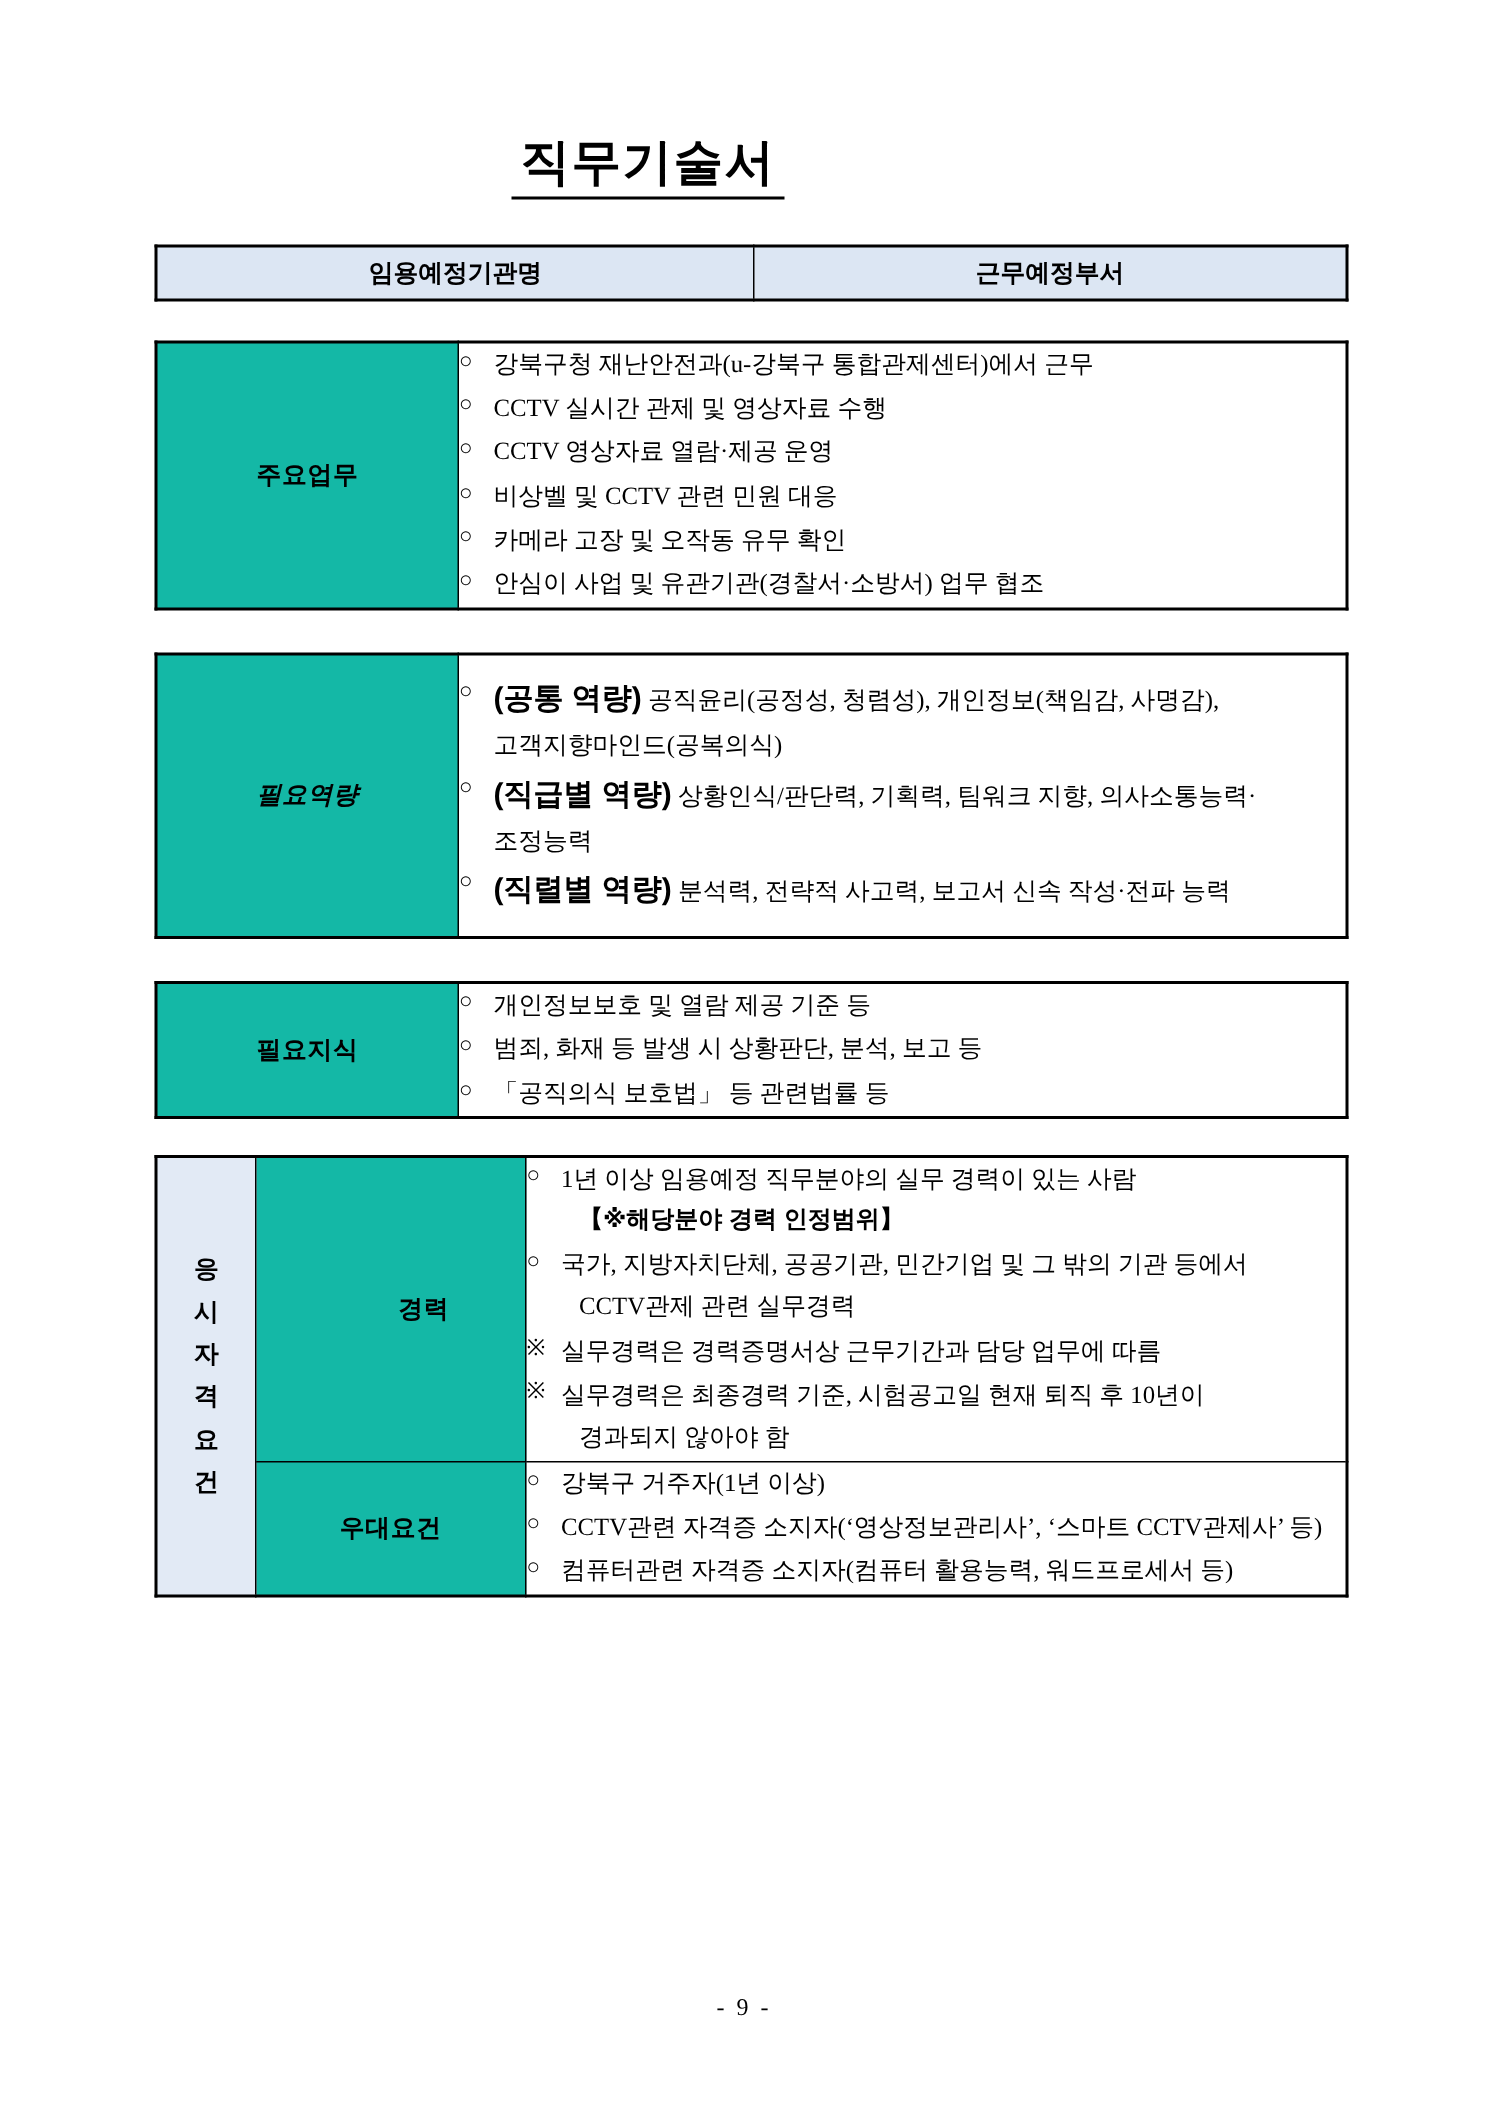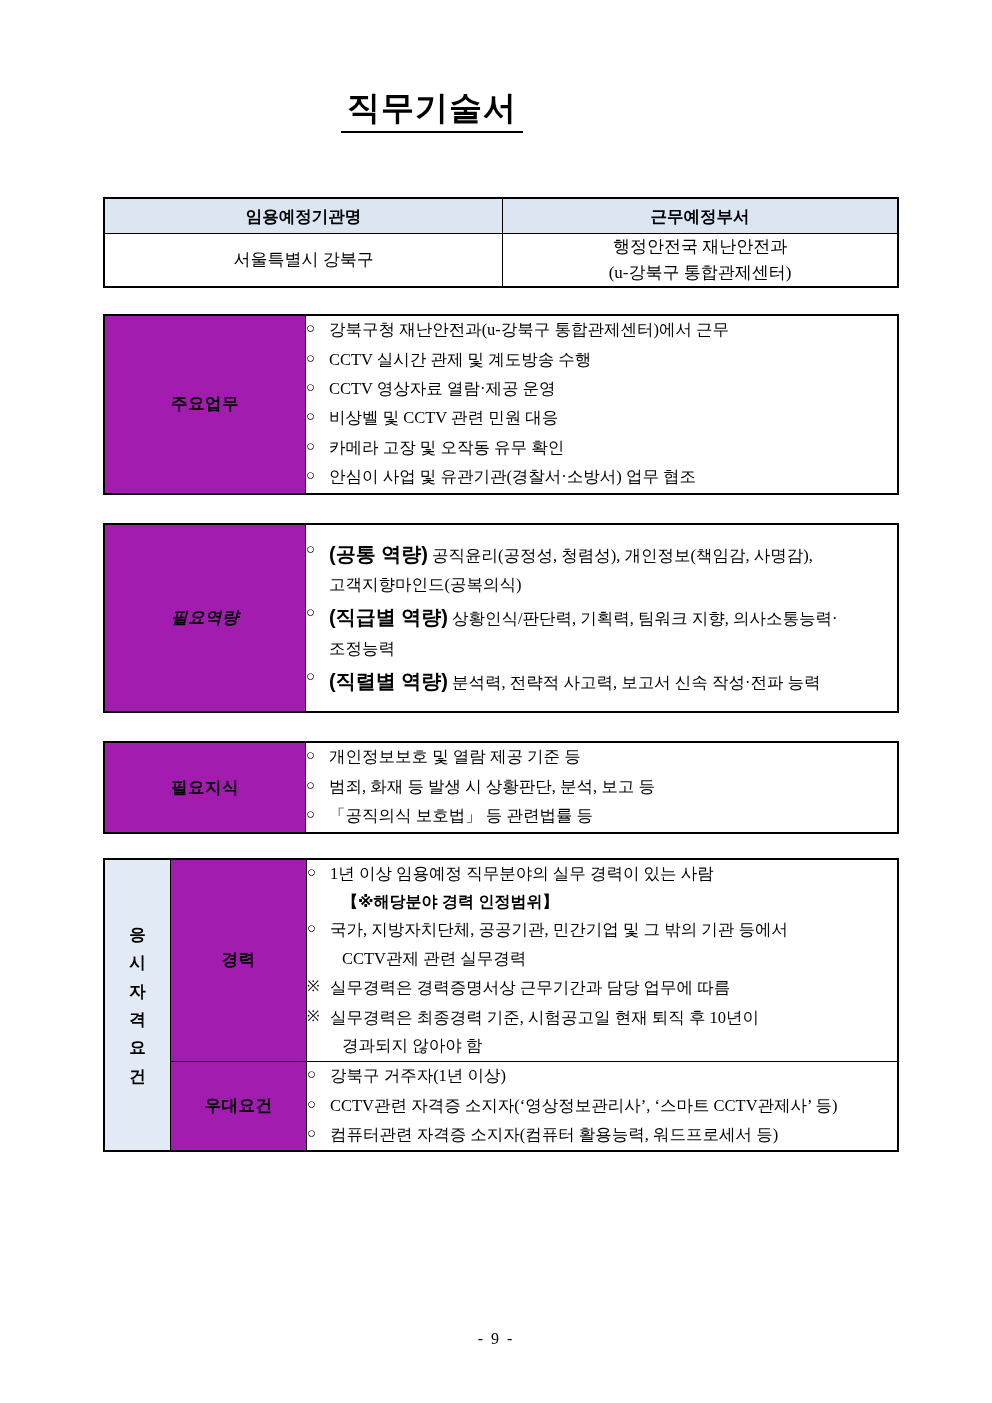--- a/index.html
+++ b/index.html
@@ -51,41 +51,41 @@
   .tbl td, .tbl th {
     border: 1px solid #000;
     vertical-align: middle;
     padding: 0;
   }
   .gap-24 { height: 24px; }
   .gap-26 { height: 26px; }
   .gap-28 { height: 28px; }
 
   
-  .t-head { margin-top: 64px; }
+  .t-head { margin-top: 30px; }
   .hdr-cell {
     background: #dce6f3;
     text-align: center;
     font-family: "Liberation Sans", "DejaVu Sans", sans-serif;
     font-size: 16.5px;
     font-weight: bold;
     height: 34px;
     line-height: 34px;
   }
   .val-cell {
     background: #ffffff;
     text-align: center;
     font-size: 17px;
     line-height: 1.55;
     padding: 9px 4px 10px 4px;
   }
 
   
   .lbl {
-    background: #a21caf;
+    background: #14b8a6;
     text-align: center;
     font-family: "Liberation Sans", "DejaVu Sans", sans-serif;
     font-size: 16.5px;
     font-weight: bold;
     letter-spacing: 0.5px;
   }
   .lbl-vert {
     background: #e2eaf5;
     text-align: center;
     font-family: "Liberation Sans", "DejaVu Sans", sans-serif;
@@ -158,40 +158,33 @@
   <div class="title-wrap">
     <span class="doc-title">직무기술서</span>
   </div>
 
   <table class="tbl t-head">
     <tbody>
       <tr>
         <th class="hdr-cell" style="width:397px;">임용예정기관명</th>
         <th class="hdr-cell">근무예정부서</th>
       </tr>
-      <tr>
-        <td class="val-cell">서울특별시 강북구</td>
-        <td class="val-cell">
-          <span>행정안전국 재난안전과</span><br>
-          <span>(u-강북구 통합관제센터)</span>
-        </td>
-      </tr>
     </tbody>
   </table>
 
   <div class="gap-26"></div>
 
   <table class="tbl">
     <tbody>
       <tr>
         <td class="lbl" style="width:200px;">주요업무</td>
         <td class="content">
           <ul class="blist">
             <li><span class="mk">○</span><span>강북구청 재난안전과(u-강북구 통합관제센터)에서 근무</span></li>
-            <li><span class="mk">○</span><span>CCTV 실시간 관제 및 계도방송 수행</span></li>
+            <li><span class="mk">○</span><span>CCTV 실시간 관제 및 영상자료 수행</span></li>
             <li><span class="mk">○</span><span>CCTV 영상자료 열람·제공 운영</span></li>
             <li><span class="mk">○</span><span>비상벨 및 CCTV 관련 민원 대응</span></li>
             <li><span class="mk">○</span><span>카메라 고장 및 오작동 유무 확인</span></li>
             <li><span class="mk">○</span><span>안심이 사업 및 유관기관(경찰서·소방서) 업무 협조</span></li>
           </ul>
         </td>
       </tr>
     </tbody>
   </table>
 
@@ -251,21 +244,21 @@
         <td class="lbl-vert" style="width:65px;" rowspan="2">
           <span class="vert-inner">
             <span>응</span>
             <span>시</span>
             <span>자</span>
             <span>격</span>
             <span>요</span>
             <span>건</span>
           </span>
         </td>
-        <td class="lbl" style="width:135px;">경력</td>
+        <td class="lbl" style="width:135px;padding-left:44px;">경력</td>
         <td class="content">
           <ul class="blist">
             <li>
               <span class="mk">○</span>
               <span>1년 이상 임용예정 직무분야의 실무 경력이 있는 사람</span>
               <span class="sub-line bold-note">【※해당분야 경력 인정범위】</span>
             </li>
             <li>
               <span class="mk">○</span>
               <span>국가, 지방자치단체, 공공기관, 민간기업 및 그 밖의 기관 등에서</span>

